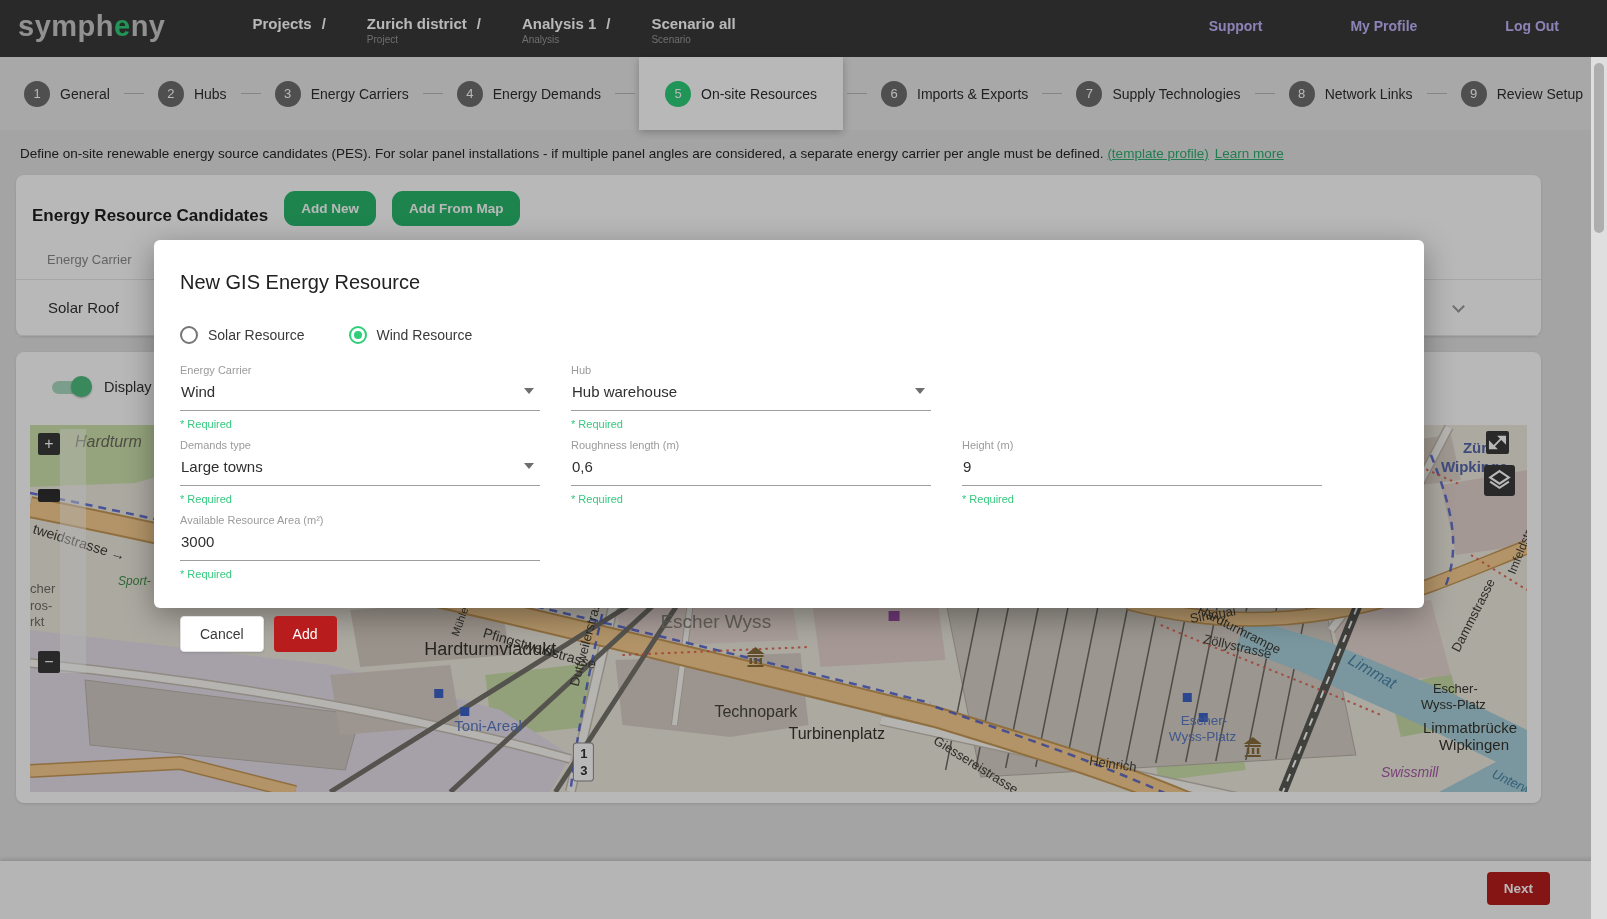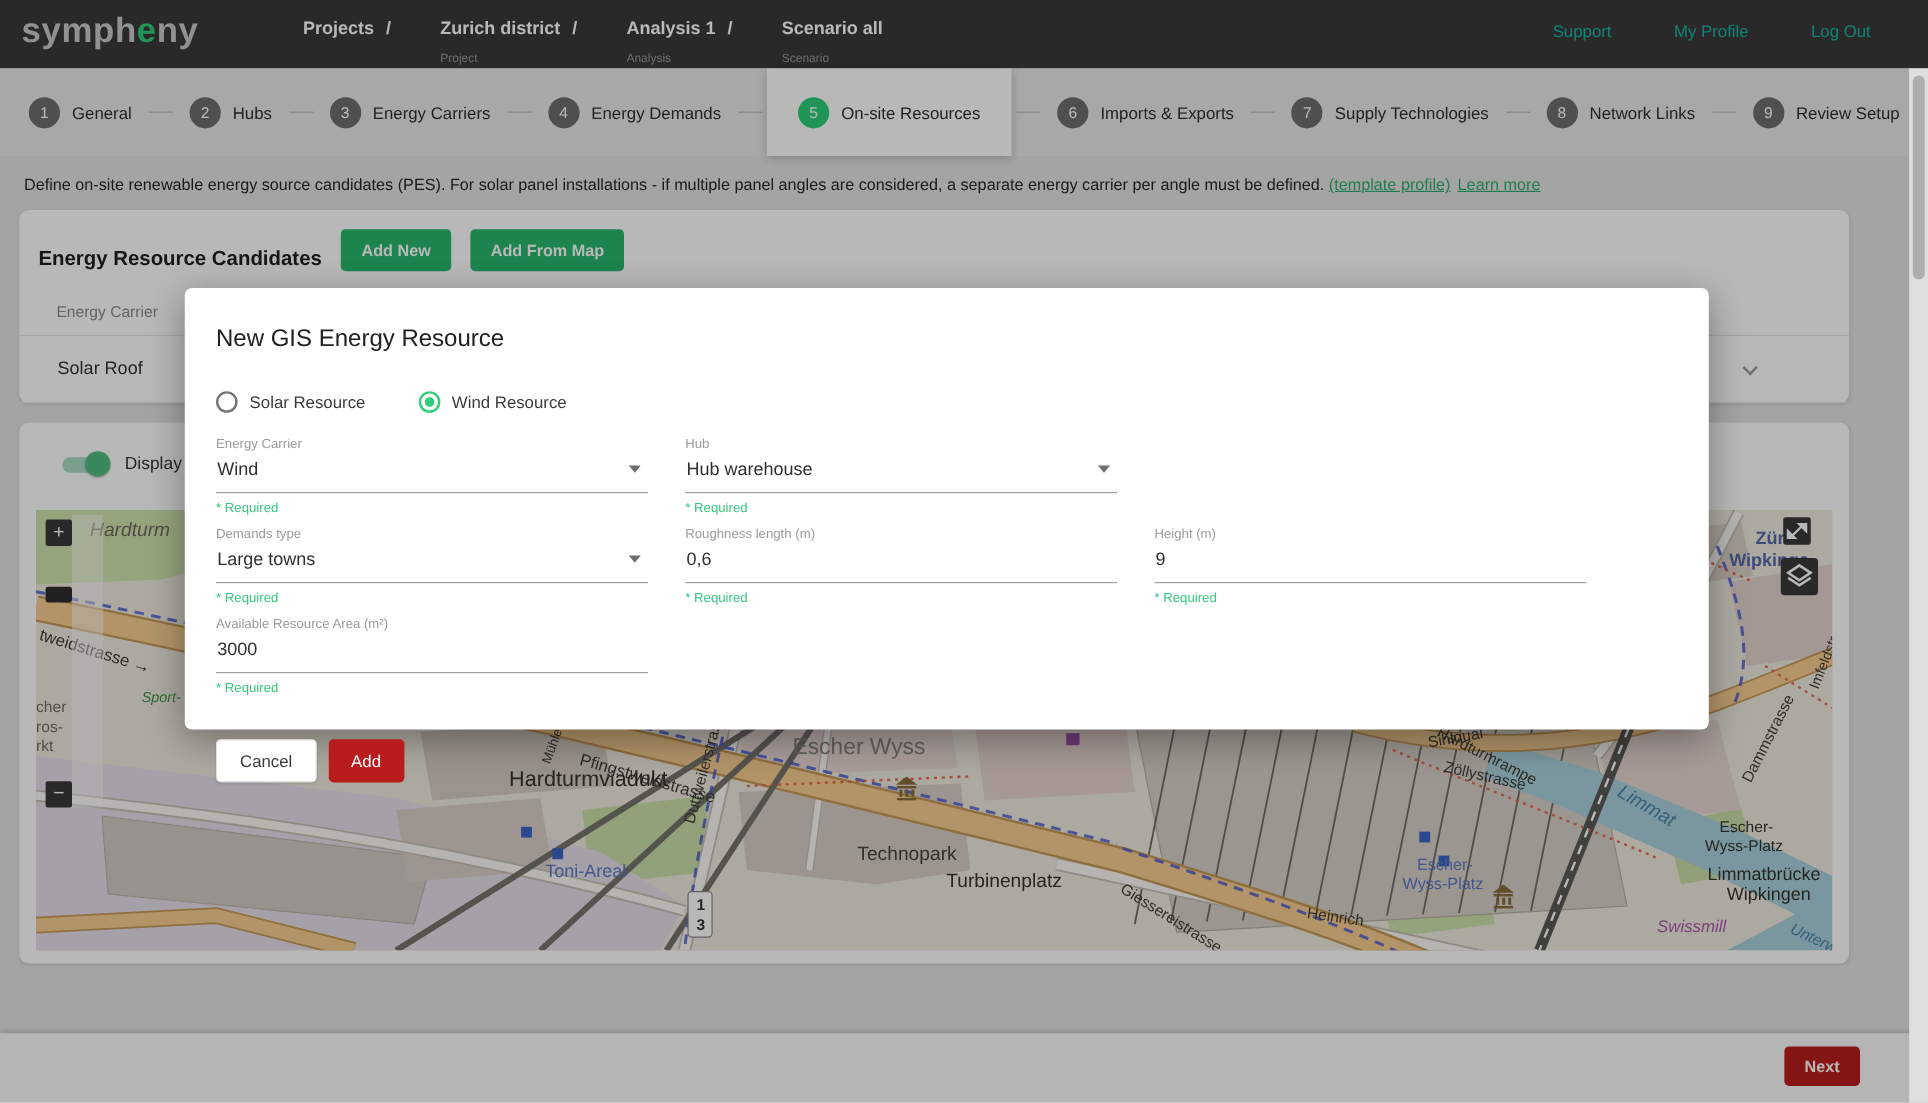--- a/index.html
+++ b/index.html
@@ -7,24 +7,24 @@
   body { font-family:"Liberation Sans", sans-serif; background:#e4e4e4; }
   #app { position:relative; width:1607px; height:919px; overflow:hidden; background:#e4e4e4; }
 
   
   .topbar { position:relative; z-index:1; height:57px; background:#3a3a3a; display:flex; align-items:flex-start; }
   .logo { font-size:29px; font-weight:bold; color:#c9c9c9; letter-spacing:.5px; margin:10px 0 0 18px; }
   .logo .accent { color:#2fce79; }
   .breadcrumbs { display:flex; align-items:flex-start; margin-left:56px; padding-top:15px; }
   .crumb { display:inline-flex; flex-direction:column;padding-left:31px; }
   .crumb-label { font-size:15px; font-weight:bold; color:#ffffff; line-height:17px; }
-  .crumb-sub { font-size:10px; color:#9a9a9a; margin-top:12px; }
+  .crumb-sub { font-size:10px; color:#9a9a9a; margin-top:2px; }
   .bc-sep { font-size:15px; font-weight:bold; color:#ffffff; line-height:17px; margin:0 10px; }
   .topbar-links { margin-left:auto; padding:18px 48px 0 0; display:flex; }
-  .nav-link { font-size:14px; font-weight:normal; color:#14b8a6; margin-left:52px; cursor:pointer; }
+  .nav-link { font-size:14px; font-weight:bold; color:#c4b5fd; margin-left:88px; cursor:pointer; }
 
   
   .stepper { position:relative; z-index:1; height:73px; background:#e9e9e9; display:flex; align-items:center; padding:0 14px; }
   .step-tab { display:flex; align-items:center; height:73px; padding:0 10px; flex:0 0 auto; }
   .step-tab.active { background:#ffffff; box-shadow:0 2px 8px rgba(0,0,0,.25); padding:0 26px; }
   .step-circle { width:26px; height:26px; border-radius:50%; background:#6e6e6e; color:#fff; font-size:13px;
                  display:inline-flex; align-items:center; justify-content:center; flex:0 0 26px; }
   .step-tab.active .step-circle { background:#2fce79; }
   .step-label { font-size:14px; color:#2f2f2f; margin-left:10px; white-space:nowrap; }
   .connector { flex:1 1 0; height:1px; background:#b9b9b9; margin:0 4px; min-width:12px; }
@@ -36,21 +36,21 @@
 
   
   .card { position:relative; z-index:1; background:#ffffff; border-radius:8px; margin:0 66px 0 16px;
           box-shadow:0 1px 3px rgba(0,0,0,.12); }
   .card1 { margin-top:2px; }
   .card1-header { display:flex; align-items:flex-end; padding:16px 16px 14px 16px; }
   .card-title { font-size:17px; font-weight:bold; color:#1f1f1f; }
   .btn { border:none; border-radius:4px; color:#fff; font-size:13.5px; font-weight:bold; padding:10px 17px; cursor:pointer;
          font-family:"Liberation Sans", sans-serif; }
   .btn-green { background:#b91c1c; }
-  .card1 .btn { margin-left:16px; background:#29b86c; }
+  .card1 .btn { margin-left:16px; background:#29b86c;border-radius:11px; }
   .tbl-colhead { font-size:13px; color:#8a8a8a; padding:12px 16px 12px 31px; border-bottom:1px solid #e6e6e6; }
   .tbl-row { position:relative; font-size:15px; color:#333; padding:19px 16px 19px 32px; border-bottom:1px solid #e6e6e6; cursor:pointer; }
   .row-chevron { position:absolute; right:78px; top:22px; width:9px; height:9px; border-right:2px solid #9a9a9a;
                  border-bottom:2px solid #9a9a9a; transform:rotate(45deg); }
 
   .card2 { margin-top:16px; padding:20px 14px 14px 14px; height:451px; }
   .toggle-row { display:flex; align-items:center; padding-left:22px; height:30px; }
   .switch { position:relative; width:38px; height:15px; cursor:pointer; }
   .switch .track { position:absolute; left:0; top:1px; width:38px; height:13px; border-radius:7px; background:#a9dcc1; }
   .switch .knob { position:absolute; right:-2px; top:-4px; width:21px; height:21px; border-radius:50%; background:#4fbe82;

